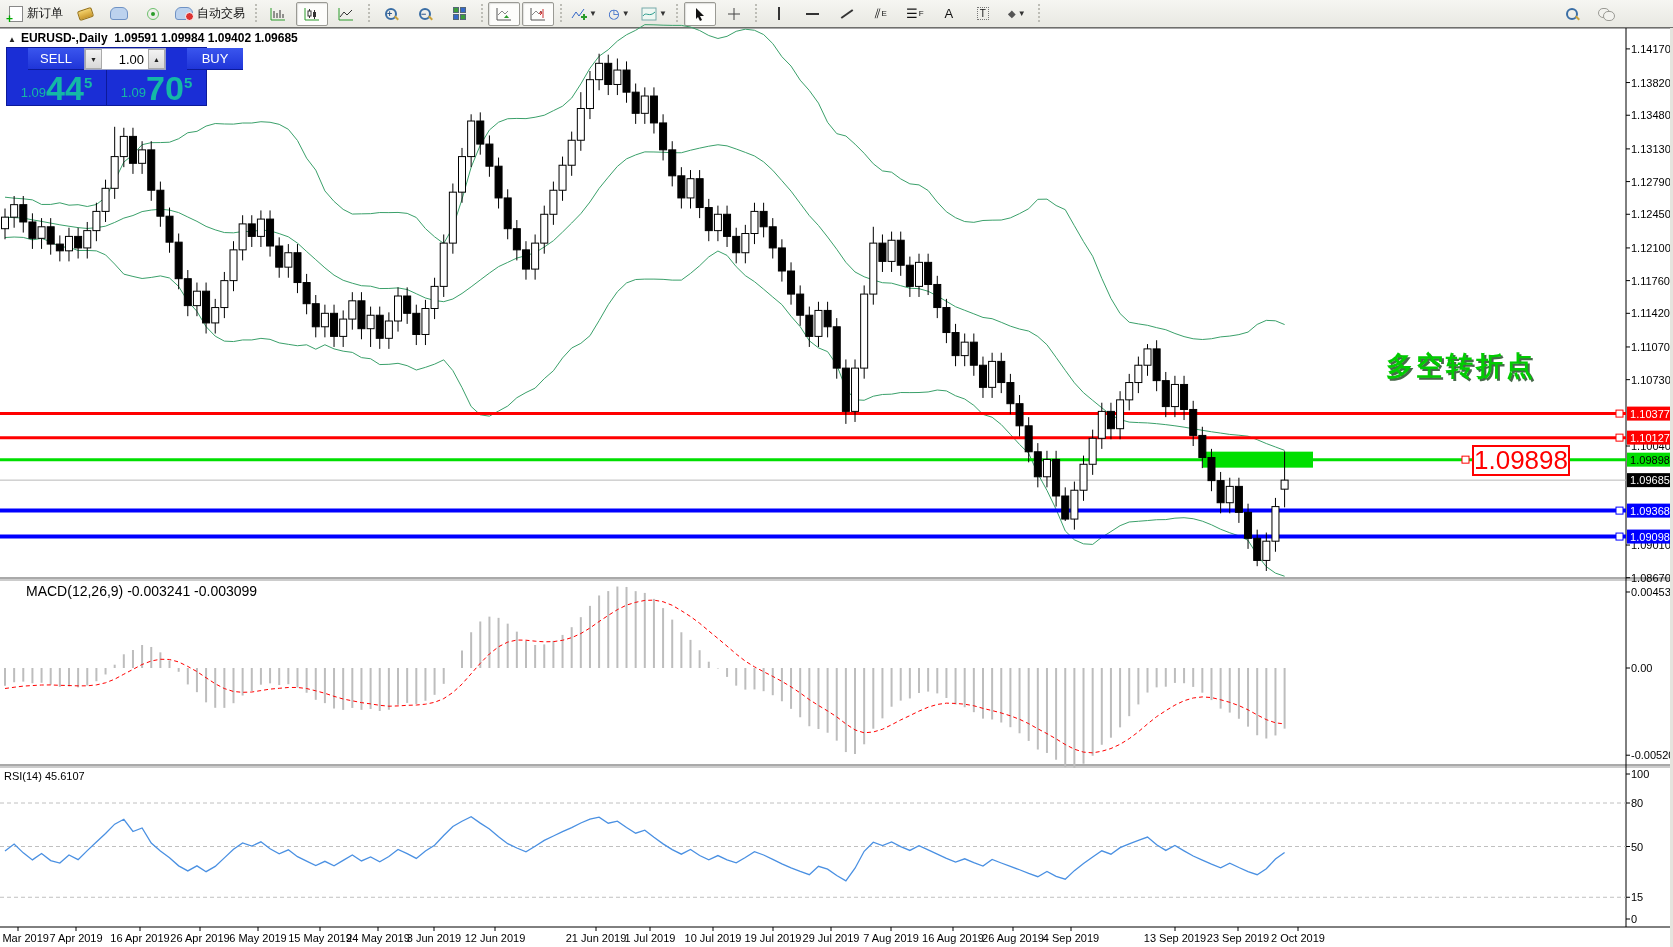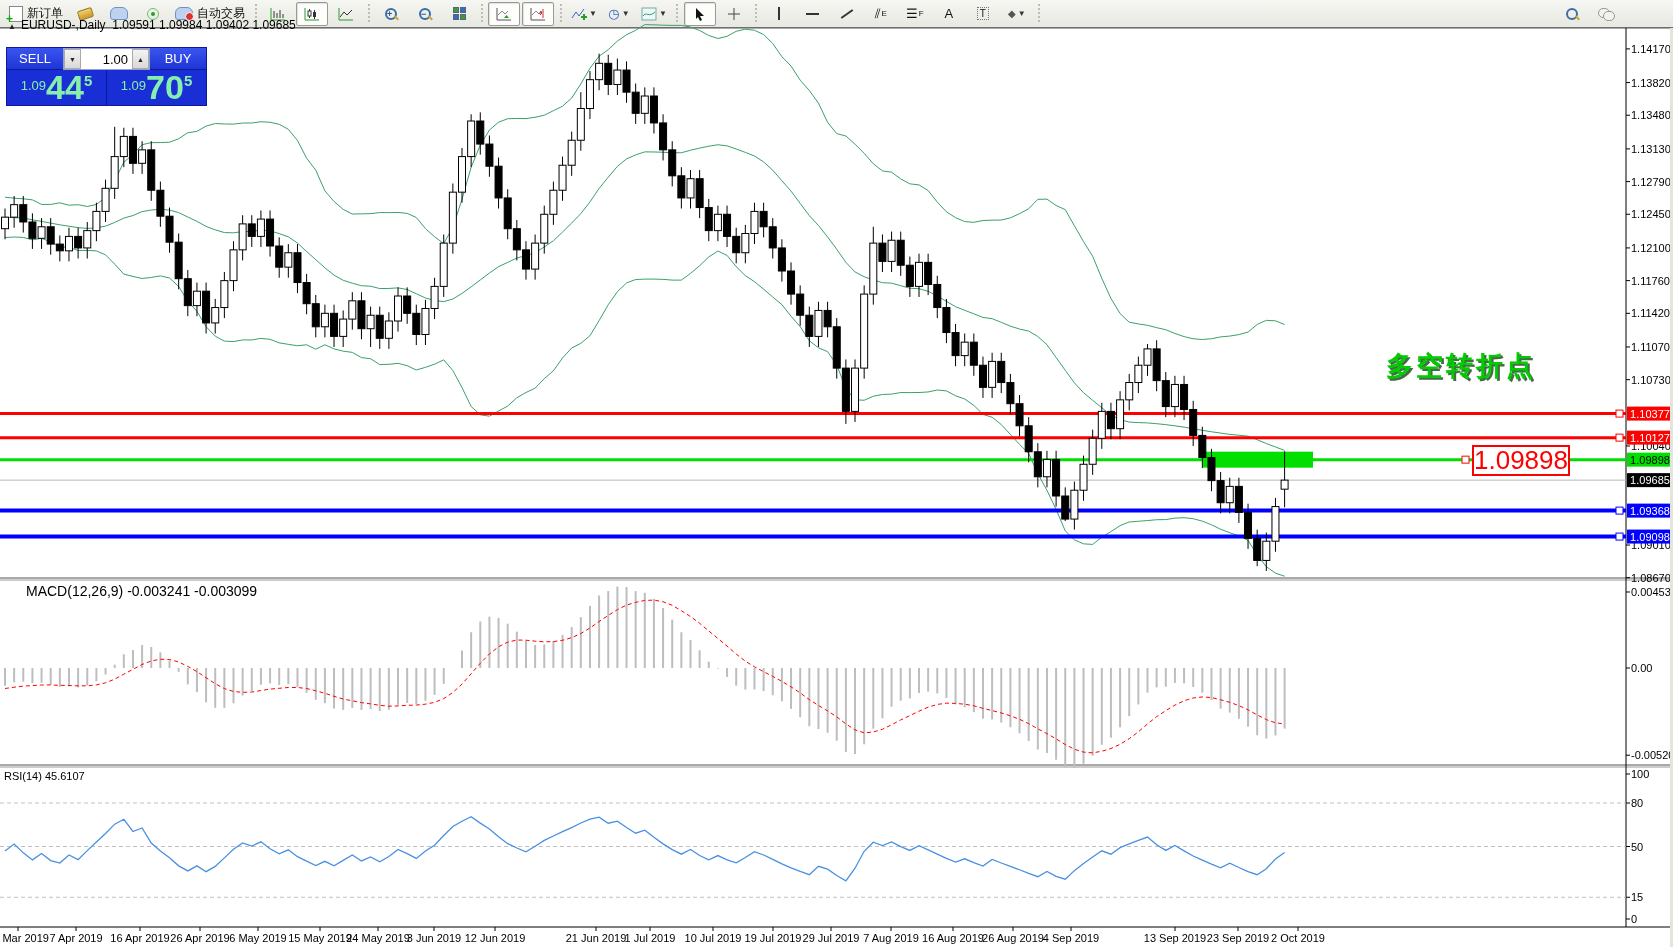--- a/index.html
+++ b/index.html
@@ -38,33 +38,33 @@
   .signal::after{content:"";position:absolute;left:0;top:0;width:10px;height:10px;border:1px solid #6cc06c;border-radius:50%;}
   .sq4{display:grid;grid-template-columns:6px 6px;grid-template-rows:6px 6px;gap:1px;}
   .sq4 span{display:block;border:1px solid #567;box-sizing:border-box;}
   .vline-g{width:2px;height:13px;background:#333;}
   .hline-g{width:13px;height:2px;background:#333;}
   .trend-g{width:14px;height:2px;background:#333;transform:rotate(-35deg);}
   .glyph{font-size:13px;line-height:1;}
   .sub{font-size:8px;vertical-align:sub;margin-left:1px;}
   .tbox{border:1px dotted #777;padding:0 2px;font-size:10px;}
   
-  #chart-title{position:absolute;left:8px;top:18px;font-size:12px;color:#000;z-index:5;}
+  #chart-title{position:absolute;left:8px;top:31px;font-size:12px;color:#000;z-index:5;font-weight:bold;}
   #chart-title .tri{font-size:8px;margin-right:5px;color:#222;}
   #trade-panel{position:absolute;left:6px;top:47px;width:201px;z-index:6;background:#1a2ed6;
     border:1px solid #0c1a9a;box-sizing:border-box;}
   .tp-row1{display:flex;height:22px;}
   .tp-btn{flex:0 0 56px;background:linear-gradient(#3a55ee,#1f35d8);color:#fff;font-size:13px;
-    display:flex;align-items:center;justify-content:center;border:none;border-bottom:1px solid #0c1a9a;cursor:pointer;}
+    display:flex;align-items:center;justify-content:center;border:none;border-bottom:1px solid #0c1a9a;cursor:pointer;margin-left:21px;}
   .vol-wrap{flex:1;display:flex;background:#a21caf;border:1px solid #98a0c8;box-sizing:border-box;}
   .vol-spin{width:15px;background:linear-gradient(#f3f3f3,#d8d8d8);border:1px solid #aaa;font-size:7px;color:#222;
     display:flex;align-items:center;justify-content:center;cursor:pointer;}
   .vol-input{flex:1;border:none;outline:none;text-align:right;font-size:13px;padding-right:4px;width:40px;font-family:"Liberation Sans",sans-serif;}
   .tp-row2{display:flex;height:35px;}
-  .tp-price{flex:1;color:#86efac;display:flex;align-items:center;justify-content:center;padding-bottom:2px;}
+  .tp-price{flex:1;color:#14b8a6;display:flex;align-items:flex-end;justify-content:center;padding-bottom:2px;}
   .tp-price:first-child{border-right:1px solid #0c1a9a;}
   .tp-small{font-size:13px;margin-bottom:3px;}
   .tp-big{font-size:34px;font-weight:bold;line-height:30px;}
   .tp-sup{font-size:15px;font-weight:bold;margin-bottom:12px;}
   #macd-label{position:absolute;left:4px;top:583px;font-size:14px;color:#000;z-index:5;margin-left:22px;}
   #rsi-label{position:absolute;left:4px;top:770px;font-size:11px;color:#000;z-index:5;}
   #annotation{position:absolute;left:1386px;top:348px;font-size:27px;font-weight:bold;letter-spacing:3px;
     color:#00cc00;text-shadow:2px 2px 0 #47694a;z-index:5;white-space:nowrap;}
   #callout{position:absolute;left:1472px;top:445px;width:98px;height:31px;border:2px solid #ff0000;
     background:#fff;color:#ff0000;font-size:26px;display:flex;align-items:center;justify-content:center;z-index:5;box-sizing:border-box;}

